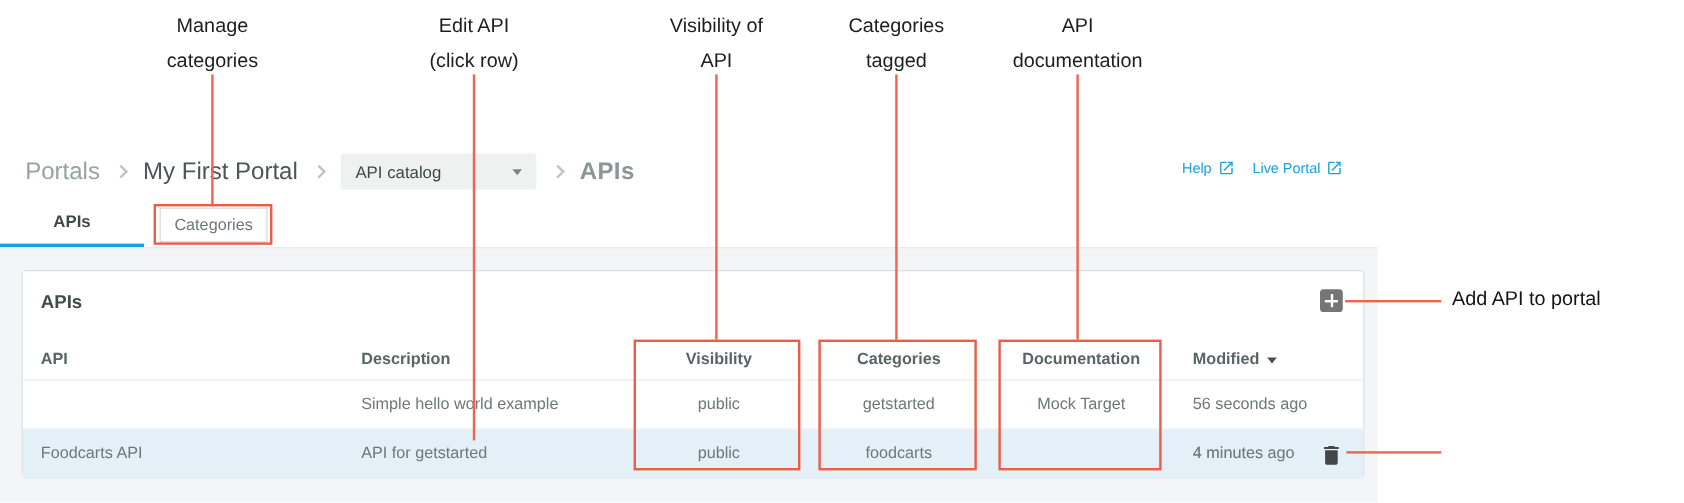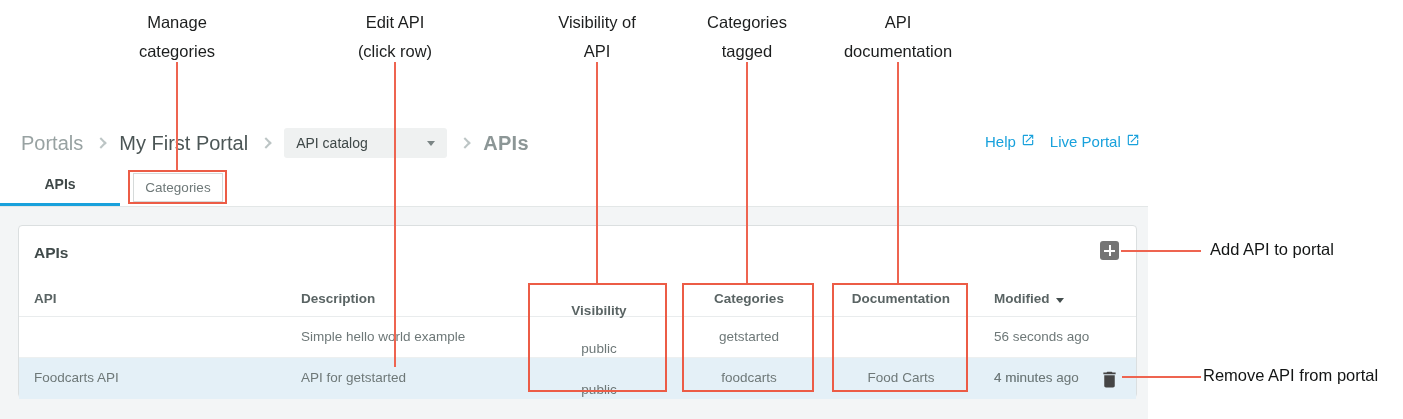--- a/index.html
+++ b/index.html
@@ -15,21 +15,21 @@
   .bc-portals { font-size:20px; color:#98a2a2; cursor:pointer; }
   .bc-chev { display:inline-block; width:8px; height:8px; border-top:2px solid #bcc5c5; border-right:2px solid #bcc5c5; transform:rotate(45deg); margin:0 1px; }
   .bc-portal { font-size:20px; color:#4c5656; cursor:pointer; }
   .bc-current { font-size:20px; font-weight:bold; color:#8c9696; letter-spacing:.3px; }
   .dropdown { width:163px; height:30px; background:#eff1f1; border-radius:3px; display:flex; align-items:center; justify-content:space-between; padding:0 12px; cursor:pointer; }
   .dropdown-value { font-size:14px; color:#3f4848; }
   .caret-down { width:0; height:0; border-left:4px solid transparent; border-right:4px solid transparent; border-top:5px solid #7b8585; }
 
   
   .toplinks { position:absolute; left:985px; top:133px; display:flex; align-items:center; gap:15px; }
-  .toplink { display:flex; gap:5px; font-size:15px; color:#18a1dc; text-decoration:none; cursor:pointer; }
+  .toplink { display:flex; align-items:center; gap:5px; font-size:12px; color:#18a1dc; text-decoration:none; cursor:pointer; }
   .ext-icon svg { display:block; }
 
   
   .tabbar-border { position:absolute; left:0; top:206px; width:1148px; height:1px; background:#e3e7e7; }
   .tab-apis { position:absolute; left:0; top:176px; width:120px; text-align:center; font-size:14px; font-weight:bold; color:#3f4848; cursor:pointer; }
   .tab-apis-underline { position:absolute; left:0; top:203px; width:120px; height:3px; background:#18a1dc; }
   .tab-categories { position:absolute; left:133px; top:173px; width:90px; height:29px; background:#fff; border:1px solid #d6dada; display:flex; align-items:center; justify-content:center; font-size:13.5px; color:#6e7878; cursor:pointer; }
 
   
   .card { position:absolute; left:18px; top:225px; width:1119px; height:173px; background:#fff; border:1px solid #dbdfe0; border-radius:4px; }
@@ -43,21 +43,21 @@
   
   .thead { position:relative; height:32px; border-bottom:1px solid #e9eced; }
   .thead .cell { font-size:13.5px; font-weight:bold; color:#5a6464; line-height:28px; }
   .trow { position:relative; height:41px; }
   .trow.r1 { border-bottom:1px solid #edf0f0; }
   .trow.hl { background:#e4f0f7; }
   .trow .cell { font-size:13.5px; color:#6e7878; line-height:40px; }
   .cell { position:absolute; top:0; white-space:nowrap; }
   .c1 { left:15px; }
   .c2 { left:282px; }
-  .c3 { left:510px; width:140px; text-align:center;margin-top:12px; }
+  .c3 { left:510px; width:140px; text-align:center; }
   .c4 { left:660px; width:140px; text-align:center; }
   .c5 { left:812px; width:140px; text-align:center; }
   .c6 { left:975px; }
   .sort-caret { display:inline-block; width:0; height:0; border-left:4px solid transparent; border-right:4px solid transparent; border-top:5px solid #434d4d; margin-left:6px; }
   .faded { background:linear-gradient(90deg,#8da0a8 0%,#b9cbd3 60%,#e0ebf0 100%); -webkit-background-clip:text; background-clip:text; color:transparent; }
   .trash-btn { position:absolute; left:1080px; top:10px; width:22px; height:22px; background:transparent; border:none; cursor:pointer; padding:0; }
   .trash-btn svg { display:block; }
 
   
   .ann { position:absolute; inset:0; z-index:10; pointer-events:none; }
@@ -125,29 +125,29 @@
       <span class="cell c3">Visibility</span>
       <span class="cell c4">Categories</span>
       <span class="cell c5">Documentation</span>
       <span class="cell c6"><span>Modified</span><span class="sort-caret"></span></span>
     </div>
 
     <div class="trow r1">
       <span class="cell c2">Simple hello world example</span>
       <span class="cell c3">public</span>
       <span class="cell c4">getstarted</span>
+      <span class="cell c5">Mock Target</span>
       <span class="cell c6">56 seconds ago</span>
     </div>
 
     <div class="trow hl">
       <span class="cell c1">Foodcarts API</span>
       <span class="cell c2">API for getstarted</span>
       <span class="cell c3">public</span>
       <span class="cell c4">foodcarts</span>
-      <span class="cell c5">Food Carts</span>
       <span class="cell c6 faded">4 minutes ago</span>
       <button class="trash-btn">
         <span>
           <svg width="21" height="21" viewBox="0 0 24 24" fill="#454545">
               <path d="M6 19c0 1.1.9 2 2 2h8c1.1 0 2-.9 2-2V7H6v12zM19 4h-3.5l-1-1h-5l-1 1H5v2h14V4z"></path>
             </svg>
         </span>
       </button>
     </div>
   </div>
@@ -183,16 +183,15 @@
 
     <div class="ann-box" style="left:128px; top:170px; width:99px; height:34px"></div>
     <div class="ann-box" style="left:528px; top:283px; width:139px; height:109px"></div>
     <div class="ann-box" style="left:682px; top:283px; width:132px; height:109px"></div>
     <div class="ann-box" style="left:832px; top:283px; width:136px; height:109px"></div>
 
     <div class="ann-hline" style="left:1121px; top:250px; width:80px"></div>
     <div class="ann-side" style="left:1210px; top:240px">Add API to portal</div>
 
     <div class="ann-hline" style="left:1122px; top:376px; width:79px"></div>
-    <div class="ann-side" style="left:1203px; top:366px">Remove API from portal</div>
 
   </div>
 </div>
 
 </body></html>

